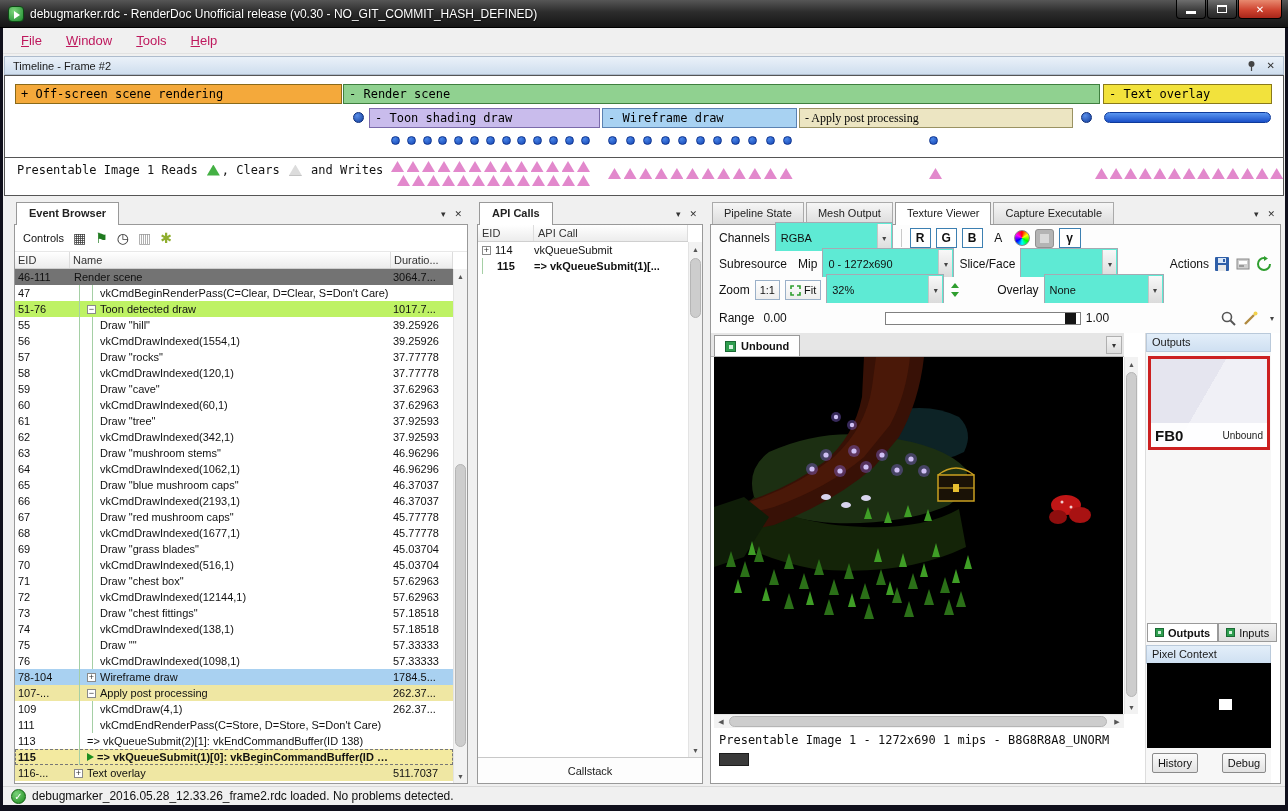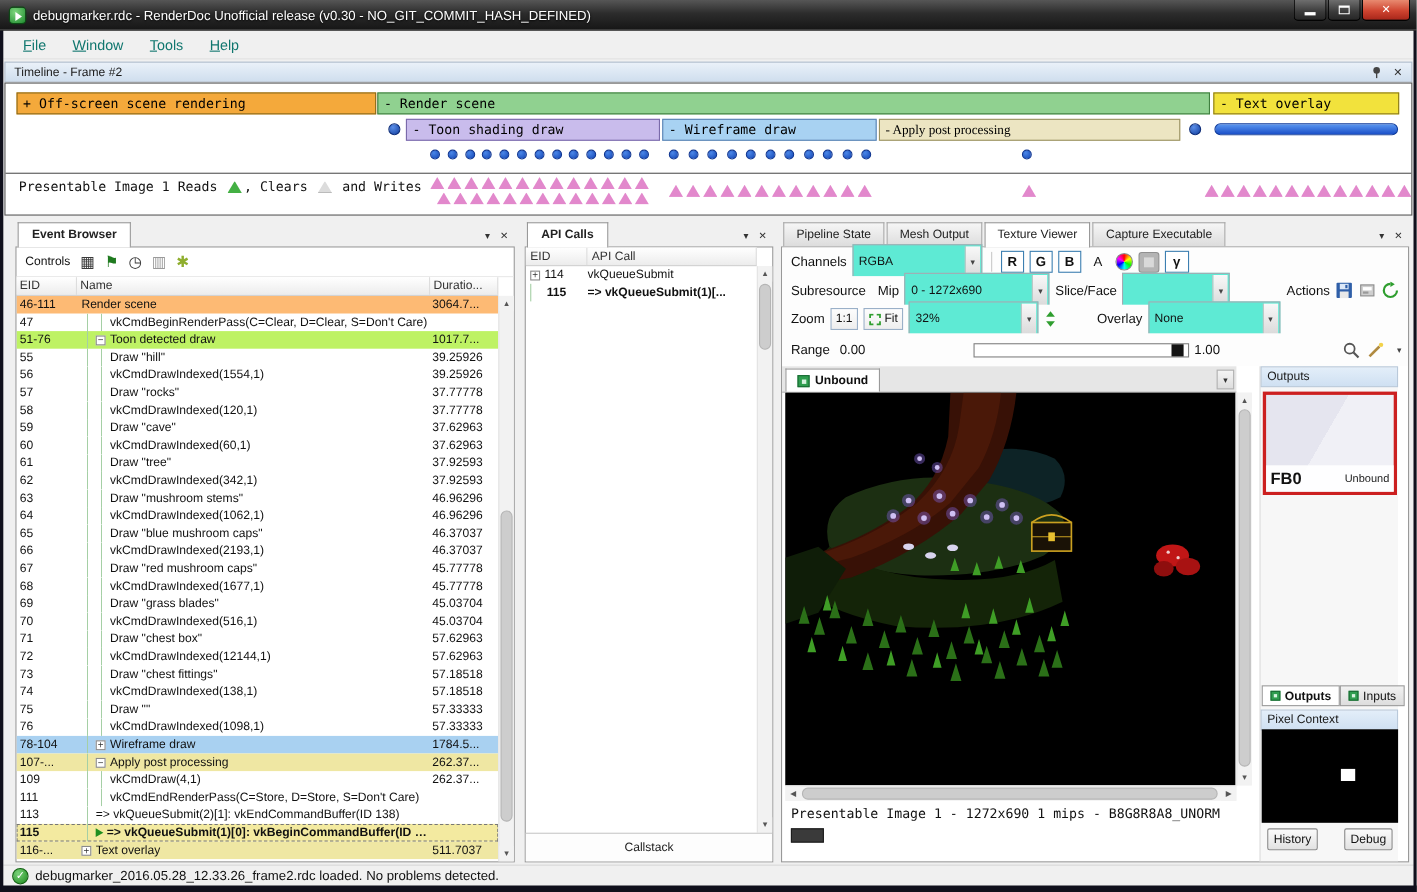--- a/index.html
+++ b/index.html
@@ -17,21 +17,21 @@
   .winbtn{width:30px;height:19px;background:linear-gradient(#6e6e6e,#3a3a3a 60%,#262626);border:1px solid #000;border-top:none;display:flex;align-items:center;justify-content:center;color:#fff;font-size:10px;border-radius:0 0 4px 4px;cursor:default;}
   .winbtn.close{width:44px;background:linear-gradient(#e88a70,#cf4430 55%,#a8261a);}
   .glyph-min{width:10px;height:3px;background:#fff;display:block;margin-top:6px;}
   .glyph-max{width:10px;height:8px;border:1px solid #fff;border-top:2px solid #fff;display:block;}
   .edge-l,.edge-r{position:absolute;top:28px;bottom:0;width:3px;background:#10101c;z-index:50;}
   .edge-l{left:0}.edge-r{right:0}
   .edge-b{position:absolute;left:0;right:0;bottom:0;height:6px;background:#10101c;z-index:50;}
 
   
   .menubar{position:absolute;left:3px;right:3px;top:28px;height:26px;background:#f0f0f0;border-bottom:1px solid #e2e2e2;display:flex;align-items:center;padding-left:6px;}
-  .menu-item{padding:4px 12px;font-size:13px;color:#0f766e;}
+  .menu-item{padding:4px 12px;font-size:13px;color:#be185d;}
   .menu-item::first-letter{text-decoration:underline;}
 
   
   .tl-header{position:absolute;left:4px;right:4px;top:56px;height:19px;background:linear-gradient(#eaf1f9,#cfdeee);border:1px solid #aebccd;display:flex;align-items:center;padding:0 8px;font-size:11px;color:#1a1a1a;}
   .tl-hbtns{margin-left:auto;display:flex;gap:10px;align-items:center;color:#333;font-size:9px;}
   .tl-body{position:absolute;left:4px;right:4px;top:75px;height:121px;background:#fff;border:1px solid #555;}
   .tl-bars{position:absolute;inset:0;}
   .tl-bar{position:absolute;height:20px;border:1px solid;font-family:"DejaVu Sans Mono",monospace;font-size:12px;line-height:18px;padding-left:5px;white-space:nowrap;overflow:hidden;color:#000;}
   .tl-bigdot{position:absolute;width:11px;height:11px;border-radius:50%;background:radial-gradient(circle at 35% 30%,#5a8ee8,#12votre 60%,#123e9e);background:radial-gradient(circle at 35% 30%,#5a8ee8,#123e9e);border:1px solid #0c2c78;}
   .tl-dot{position:absolute;width:9px;height:9px;border-radius:50%;background:radial-gradient(circle at 35% 30%,#4a86e8,#1446b4);border:1px solid #0e3490;}
@@ -62,21 +62,21 @@
   .hc-dur{width:62px;flex:none;}
   .ev-rows{position:absolute;left:0;right:14px;top:44px;bottom:0;overflow:hidden;}
   .ev-row{display:flex;height:16px;line-height:16px;font-size:11px;white-space:nowrap;}
   .ev-eid{width:55px;flex:none;padding-left:3px;overflow:hidden;}
   .ev-name{flex:1;display:flex;align-items:center;overflow:hidden;}
   .ev-ind{flex:none;align-self:stretch;background-image:repeating-linear-gradient(to right,transparent 0,transparent 9px,#a5cfa5 9px,#a5cfa5 10px,transparent 10px,transparent 13px);}
   .ev-exp{width:9px;height:9px;flex:none;border:1px solid #8a8a8a;background:#fff;font-size:9px;line-height:7px;text-align:center;margin-right:4px;color:#333;}
   .ev-marker{width:0;height:0;border-left:7px solid #1f8f1f;border-top:4px solid transparent;border-bottom:4px solid transparent;margin-right:3px;flex:none;}
   .ev-text{overflow:hidden;text-overflow:ellipsis;}
   .ev-dur{width:62px;flex:none;padding-left:2px;overflow:hidden;}
-  .ev-green{background:#fdba74;}
+  .ev-green{background:#737373;}
   .ev-purple{background:#bef264;}
   .ev-blue{background:#a9d1f1;}
   .ev-yellow{background:#efe7a3;justify-content:center;}
   .ev-selected{background:#f3eaa0;outline:1px dashed #777;outline-offset:-1px;font-weight:bold;}
 
   
   .sb{position:absolute;background:#f2f2f2;}
   .sb-v{width:14px;border-left:1px solid #e3e3e3;}
   .sb-h{height:14px;border-top:1px solid #e3e3e3;}
   .sb-b{position:absolute;font-size:7px;color:#555;display:flex;align-items:center;justify-content:center;background:#f2f2f2;}

